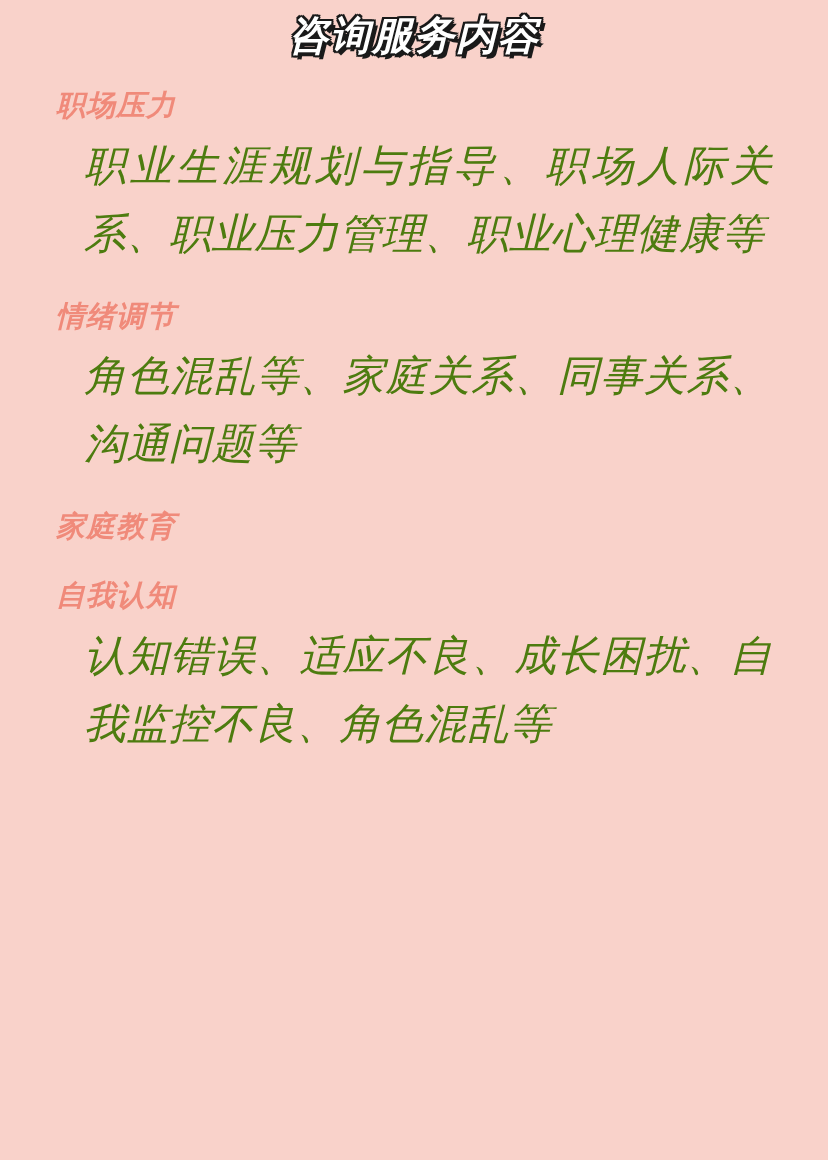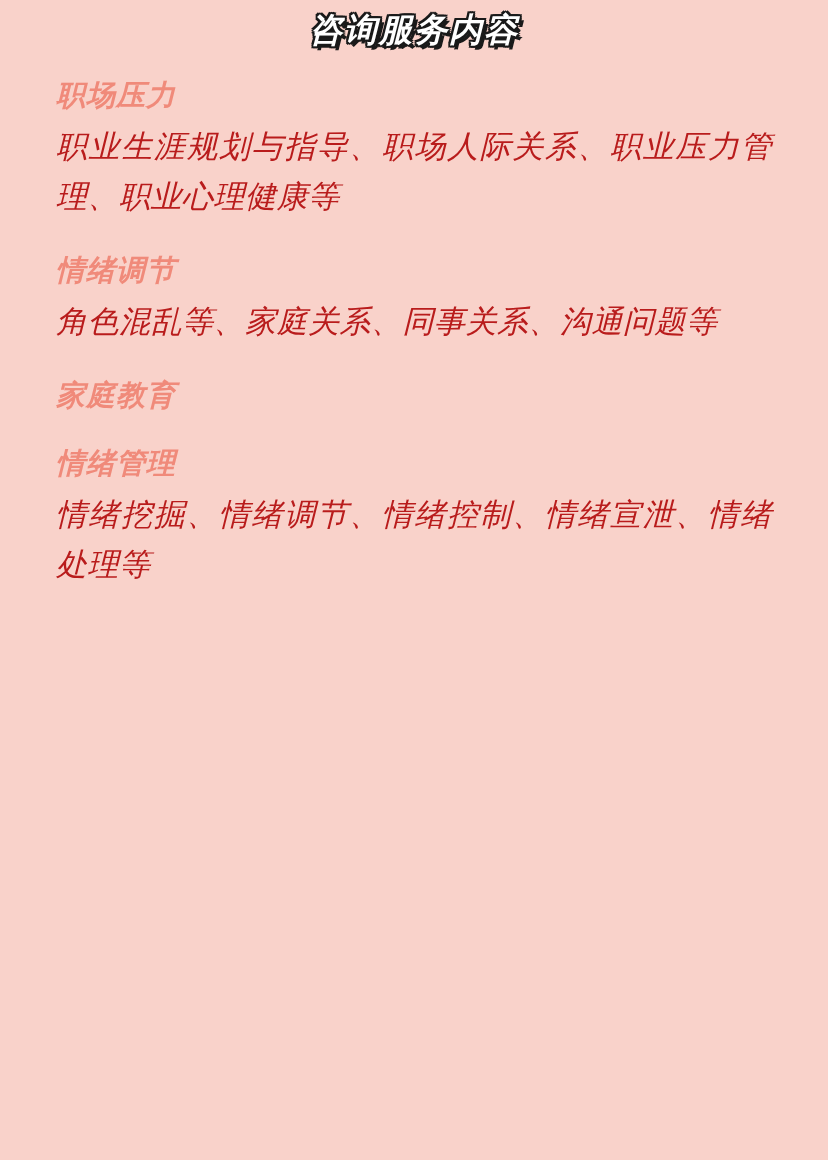--- a/index.html
+++ b/index.html
@@ -22,21 +22,21 @@
     padding: 0 56px;
   }
   .title-wrap {
     text-align: center;
     padding-top: 8px;
     padding-bottom: 22px;
   }
   .title {
     display: inline-block;
     font-family: "DejaVu Sans", sans-serif;
-    font-size: 33px;
+    font-size: 40px;
     font-weight: 700;
     font-style: italic;
     letter-spacing: 2px;
     color: #ffffff;
     text-shadow:
       2px 0 0 #1a1a1a, -2px 0 0 #1a1a1a, 0 2px 0 #1a1a1a, 0 -2px 0 #1a1a1a,
       2px 2px 0 #1a1a1a, -2px 2px 0 #1a1a1a, 2px -2px 0 #1a1a1a, -2px -2px 0 #1a1a1a,
       4px 4px 0 #1a1a1a;
   }
   .section {
@@ -45,25 +45,26 @@
   }
   .section-heading {
     color: #f08a7a;
     font-size: 29px;
     font-weight: 700;
     line-height: 1.4;
     margin-bottom: 6px;
     letter-spacing: 1px;
   }
   .section-body {
-    color: #b91c1c;
-    font-size: 31px;
+    color: #4d7c0f;
+    font-size: 42px;
     line-height: 1.62;
     letter-spacing: 0.5px;
     text-align: justify;
+    margin-left: 28px;
   }
 </style>
 </head>
 <body>
 
 <div class="page">
 
   <div class="title-wrap">
     <span class="title">咨询服务内容</span>
   </div>
@@ -75,20 +76,20 @@
 
   <div class="section">
     <div class="section-heading">情绪调节</div>
     <div class="section-body">角色混乱等、家庭关系、同事关系、沟通问题等</div>
   </div>
 
   <div class="section">
     <div class="section-heading">家庭教育</div>
   </div>
 
+  <div class="section">
+    <div class="section-heading">自我认知</div>
+    <div class="section-body">认知错误、适应不良、成长困扰、自我监控不良、角色混乱等</div>
+  </div>
 
-  <div class="section">
-    <div class="section-heading">情绪管理</div>
-    <div class="section-body">情绪挖掘、情绪调节、情绪控制、情绪宣泄、情绪处理等</div>
-  </div>
 
 
 </div>
 
 </body></html>

